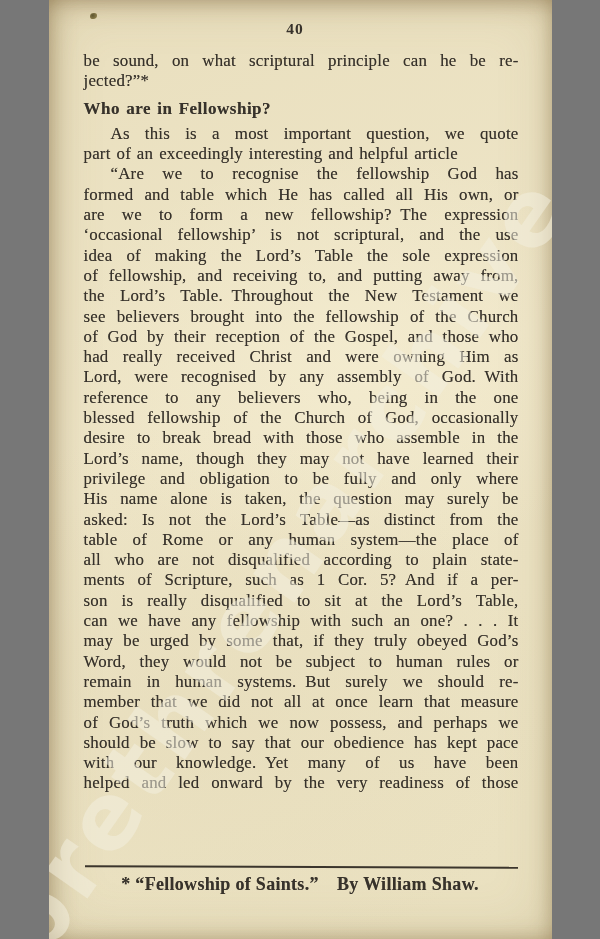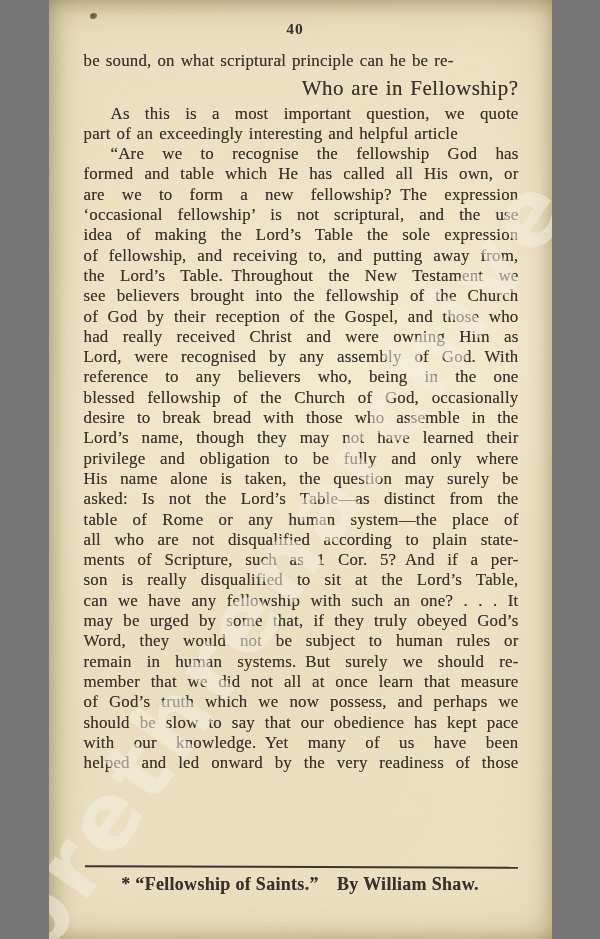--- a/index.html
+++ b/index.html
@@ -30,22 +30,22 @@
     position:absolute;left:35px;right:33px;top:51px;
     font-size:16.9px;line-height:20.3px;
     letter-spacing:.2px;word-spacing:1.5px;
     text-shadow:0 0 .4px rgba(55,50,43,.55);
   }
   .tline{text-align:justify;text-align-last:justify;white-space:normal;}
   .para:not(.jlast) .tline:last-child{text-align-last:left;}
   .para.indent .tline:first-child{text-indent:27px;}
   .heading{
     margin:7px 0 5px 0;
-    text-align:right;
-    font-size:21px;font-weight:400;letter-spacing:.5px;
+    text-align:left;
+    font-size:17px;font-weight:700;letter-spacing:.5px;
   }
   .footrule{
     position:absolute;left:36px;right:34px;top:866px;
     height:2px;background:#3b352c;
     transform:rotate(.18deg);
   }
   .footnote{
     position:absolute;left:0;right:0;top:874px;
     text-align:center;
     font-size:18px;font-weight:600;letter-spacing:.3px;
@@ -78,20 +78,21 @@
 </head>
 <body>
 
 <div class="page">
 
   <div class="pagenum">40</div>
 
   <div class="textblock">
     <div class="para">
         <div class="tline">be sound, on what scriptural principle can he be re-</div>
+        <div class="tline">jected?”*</div>
       </div>
     <h2 class="heading">Who are in Fellowship?</h2>
     <div class="para indent">
         <div class="tline">As this is a most important question, we quote</div>
         <div class="tline">part of an exceedingly interesting and helpful article</div>
       </div>
     <div class="para indent jlast">
         <div class="tline">“Are we to recognise the fellowship God has</div>
         <div class="tline">formed and table which He has called all His own, or</div>
         <div class="tline">are we to form a new fellowship? The expression</div>

